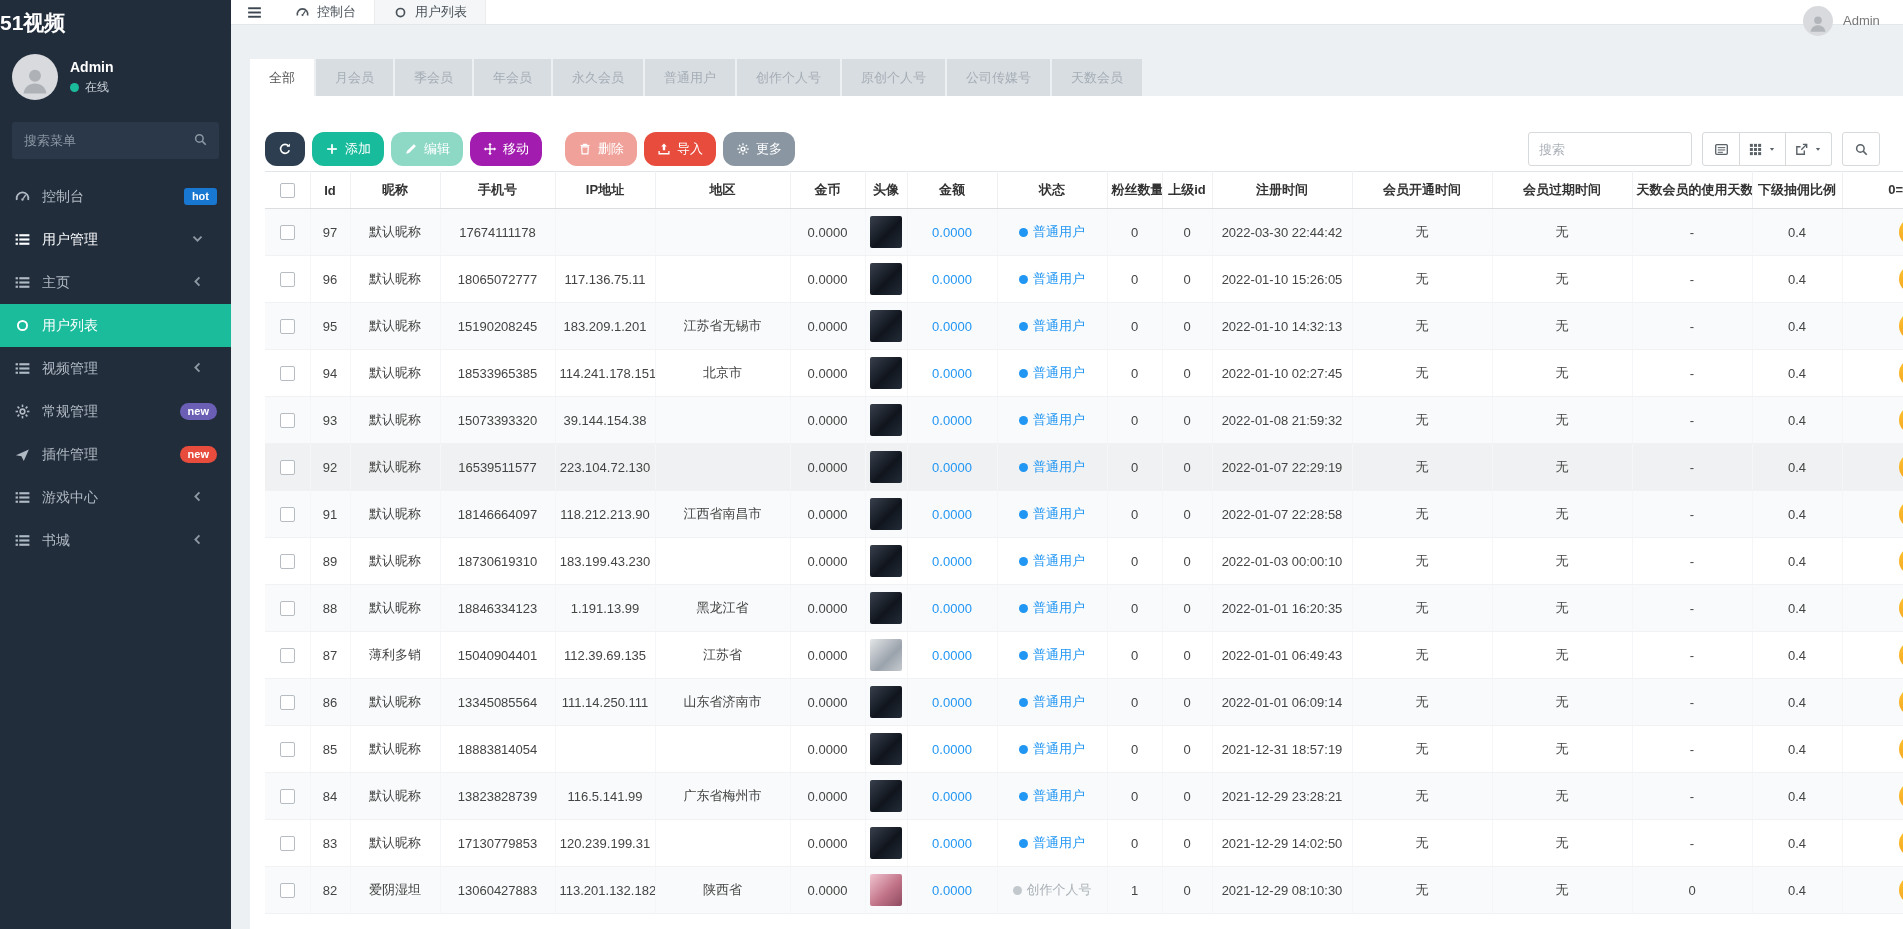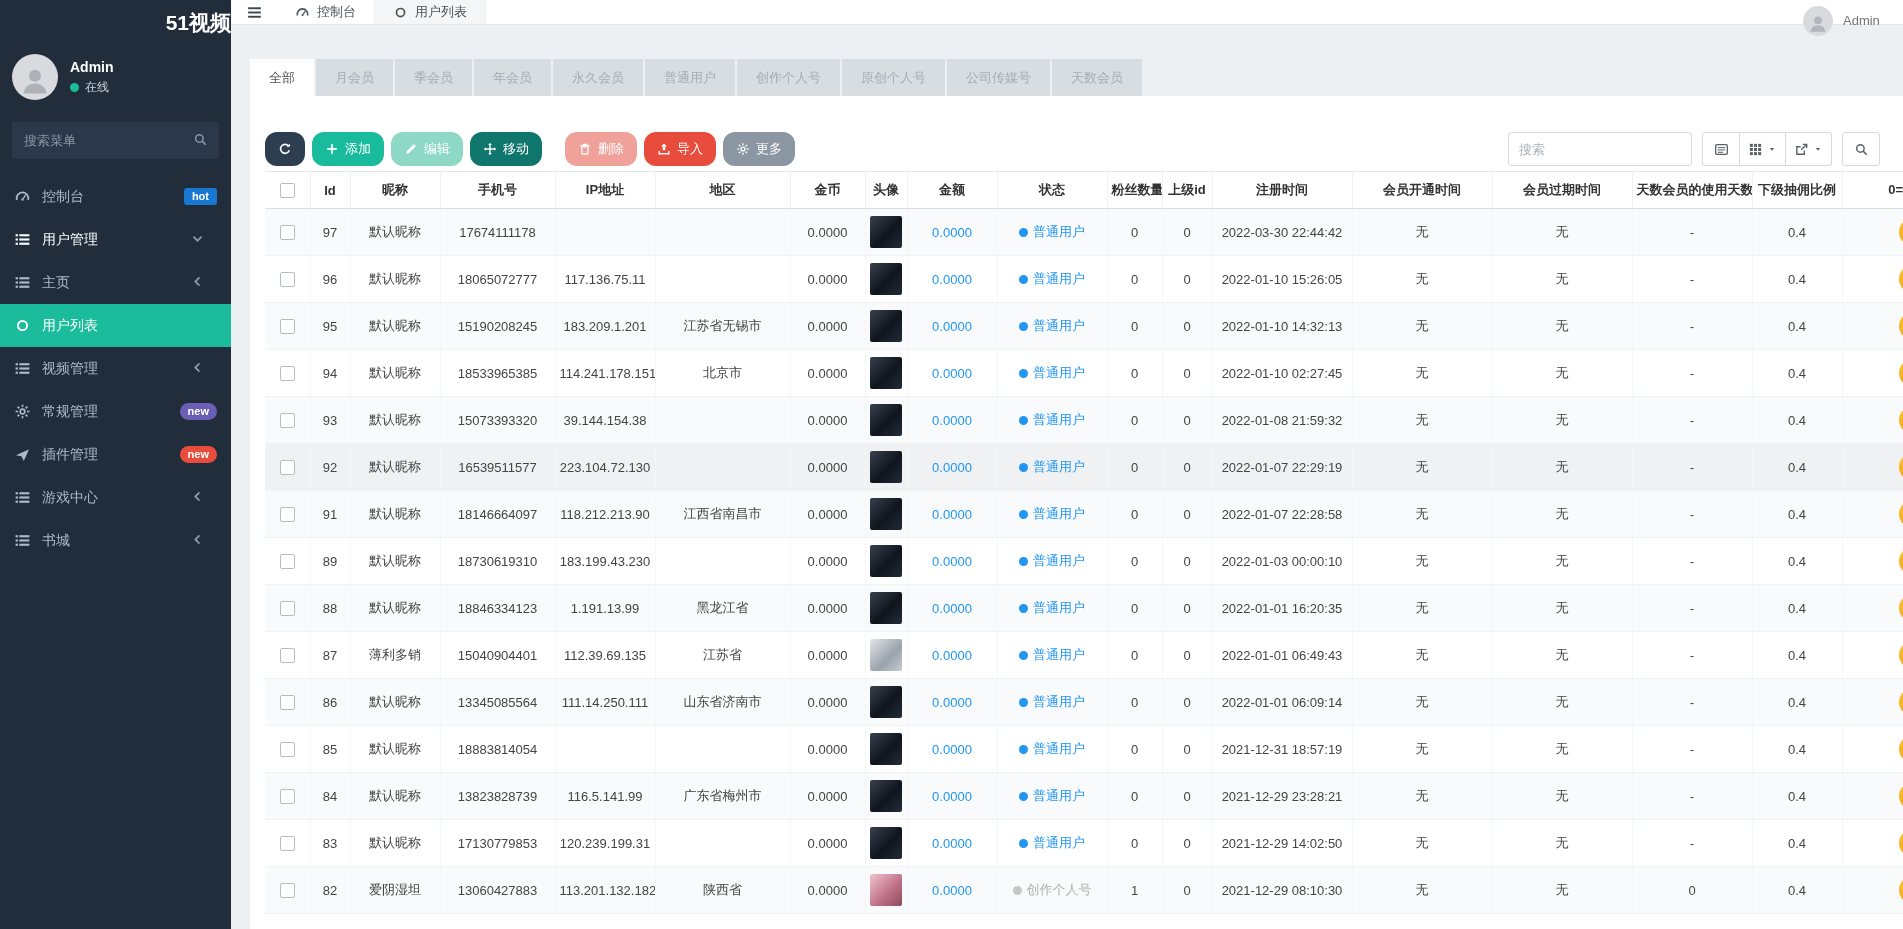--- a/index.html
+++ b/index.html
@@ -2,21 +2,21 @@
 <html><head>
 <meta charset="utf-8">
 <style>
   * { box-sizing: border-box; margin: 0; padding: 0; }
   html,body { width:1903px; height:929px; overflow:hidden; }
   body { font-family:"Liberation Sans","DejaVu Sans",sans-serif; font-size:13px; color:#444; background:#edf0f3; }
   .app { display:flex; width:1903px; height:929px; }
 
   
   .sidebar { width:231px; min-width:231px; height:100%; background:#222d3c; color:#b0bac4; }
-  .brand { height:46px; line-height:46px; text-align:right; color:#fff; font-size:21px; font-weight:bold; }
+  .brand { height:46px; line-height:46px; text-align:left; color:#fff; font-size:21px; font-weight:bold; }
   .userpanel { display:flex; align-items:center; padding:8px 12px 14px 12px; }
   .avatar-lg { width:46px; height:46px; border-radius:50%; background:#d8dadd; color:#aeb2b7; display:flex; align-items:center; justify-content:center; overflow:hidden; }
   .avatar-lg svg { width:34px; height:34px; margin-top:6px; }
   .u-info { margin-left:12px; }
   .u-name { color:#fff; font-weight:bold; font-size:14px; margin-bottom:4px; }
   .u-status { font-size:12px; color:#cdd5dc; display:flex; align-items:center; }
   .dot-online { width:9px; height:9px; border-radius:50%; background:#1abc9c; display:inline-block; margin-right:6px; }
   .menu-search { position:relative; margin:8px 12px 16px 12px; }
   .menu-search input { width:100%; height:37px; background:#2b3849; border:none; border-radius:3px; color:#cfd6dd; font-size:13px; padding:0 34px 0 12px; outline:none; font-family:inherit; }
   .menu-search input::placeholder { color:#8b97a3; }
@@ -50,27 +50,27 @@
   .f-tab.active { background:#fff; color:#555; }
   .panel-body { background:#fff; flex:1; padding:36px 15px 15px 15px; min-width:0; }
 
   .toolbar { display:flex; justify-content:space-between; align-items:center; margin-bottom:5px; }
   .tb-left { display:flex; gap:7px; }
   .btn { height:34px; border:none; border-radius:12px; color:#fff; font-size:13px; padding:0 13px; display:inline-flex; align-items:center; gap:6px; cursor:pointer; font-family:inherit; }
   .btn .ic { width:14px; height:14px; }
   .btn-dark { background:#2c3e50; }
   .btn-success { background:#18bc9c; }
   .btn-success-light { background:#8ed9c6; }
-  .btn-info-light { background:#0f766e; }
+  .btn-info-light { background:#a21caf; }
   .btn-danger-light { background:#f0a19a;margin-left:16px; }
   .btn-danger { background:#e74c3c; }
   .btn-secondary { background:#8a97a3; }
   .btn.disabled { cursor:default; }
   .tb-right { display:flex; align-items:center; margin-right:8px; }
-  .search-input { width:184px; height:34px; border:1px solid #d6dadd; border-radius:3px; padding:0 10px; font-size:13px; color:#555; outline:none; font-family:inherit; }
+  .search-input { width:164px; height:34px; border:1px solid #d6dadd; border-radius:3px; padding:0 10px; font-size:13px; color:#555; outline:none; font-family:inherit; }
   .search-input::placeholder { color:#aab0b6; }
   .btn-group { display:flex; margin-left:10px; }
   .vbtn { height:34px; min-width:38px; background:#fff; border:1px solid #d6dadd; color:#5a6268; display:inline-flex; align-items:center; justify-content:center; gap:4px; cursor:pointer; padding:0 8px; }
   .btn-group .vbtn + .vbtn { border-left:none; }
   .btn-group .vbtn:first-child { border-radius:3px 0 0 3px; }
   .btn-group .vbtn:last-child { border-radius:0 3px 3px 0; }
   .vbtn.single { border-radius:3px; margin-left:10px; }
   .vbtn .ic { width:15px; height:15px; }
   .vbtn .caret { width:10px; height:10px; }
 

